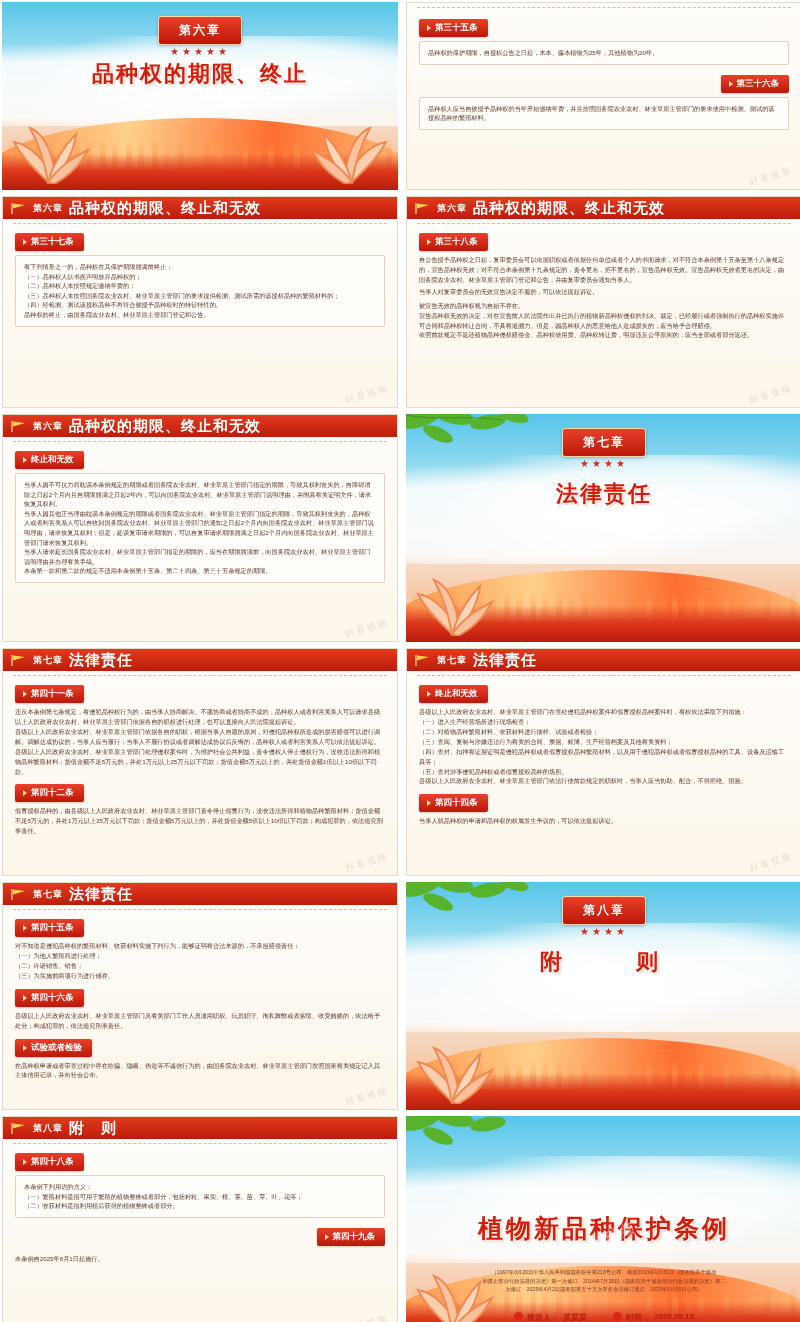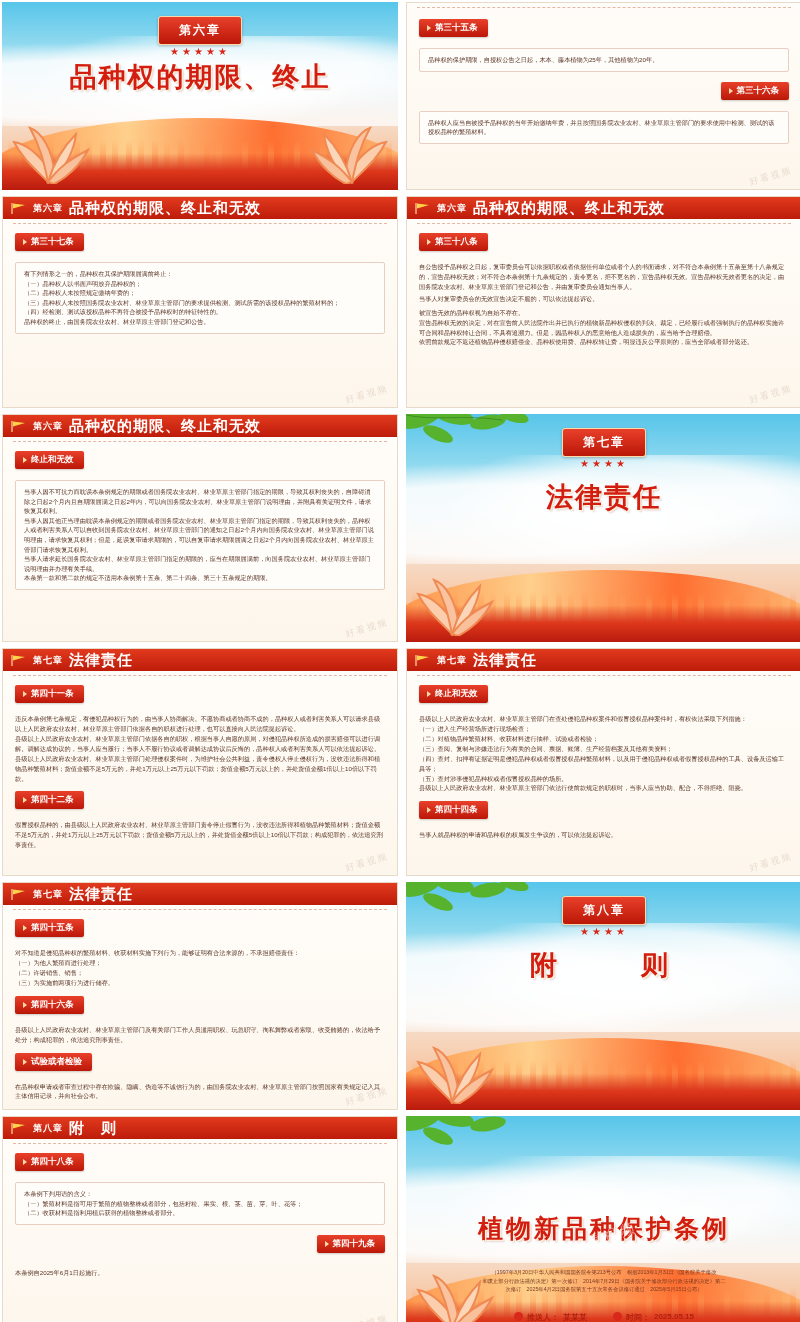--- a/index.html
+++ b/index.html
@@ -84,21 +84,21 @@
     box-shadow:0 1px 3px rgba(0,0,0,.25);
   }
   .cover .stars{
     position:absolute;left:50%;transform:translateX(-50%);
     top:44px;color:#d8281a;font-size:10px;letter-spacing:3px;
   }
   .cover .big-title{
     position:absolute;left:0;right:0;top:58px;
     text-align:center;
     color:#d31d10;
-    font-size:27px;font-weight:bold;letter-spacing:2px;
+    font-size:22px;font-weight:bold;letter-spacing:2px;
     line-height:1.28;
     text-shadow:1px 1px 0 #fff4d8, 2px 2px 2px rgba(120,0,0,.18);
   }
   .cover.cover-final .big-title{font-size:25px;top:96px;letter-spacing:3px;}
   .cover .sub-meta{
     position:absolute;left:26px;right:26px;top:152px;
     text-align:center;color:#7a3a22;font-size:5.3px;line-height:1.65;
   }
   .cover .meta-row{
     position:absolute;left:0;right:0;top:196px;
@@ -137,21 +137,21 @@
   }
   .content .body:before{
     content:"";position:absolute;left:10px;right:10px;top:4px;
     border-top:1px dashed #e2b7a6;
   }
   .art-label{
     display:inline-flex;align-items:center;gap:4px;
     background:linear-gradient(180deg,#e8402a,#bb1708);
     color:#fff;font-size:8.5px;font-weight:bold;
     padding:3px 10px 3px 8px;border-radius:2px;
-    margin:4px 0 11px 0;
+    margin:4px 0 4px 0;
     box-shadow:0 1px 2px rgba(0,0,0,.2);
   }
   .art-label .tri{
     width:0;height:0;border-left:4px solid #ffd9a8;
     border-top:3px solid transparent;border-bottom:3px solid transparent;
   }
   .art-label.right{float:right;}
   .para-box{
     border:1px solid #e9cfc2;
     background:#fffdfa;

